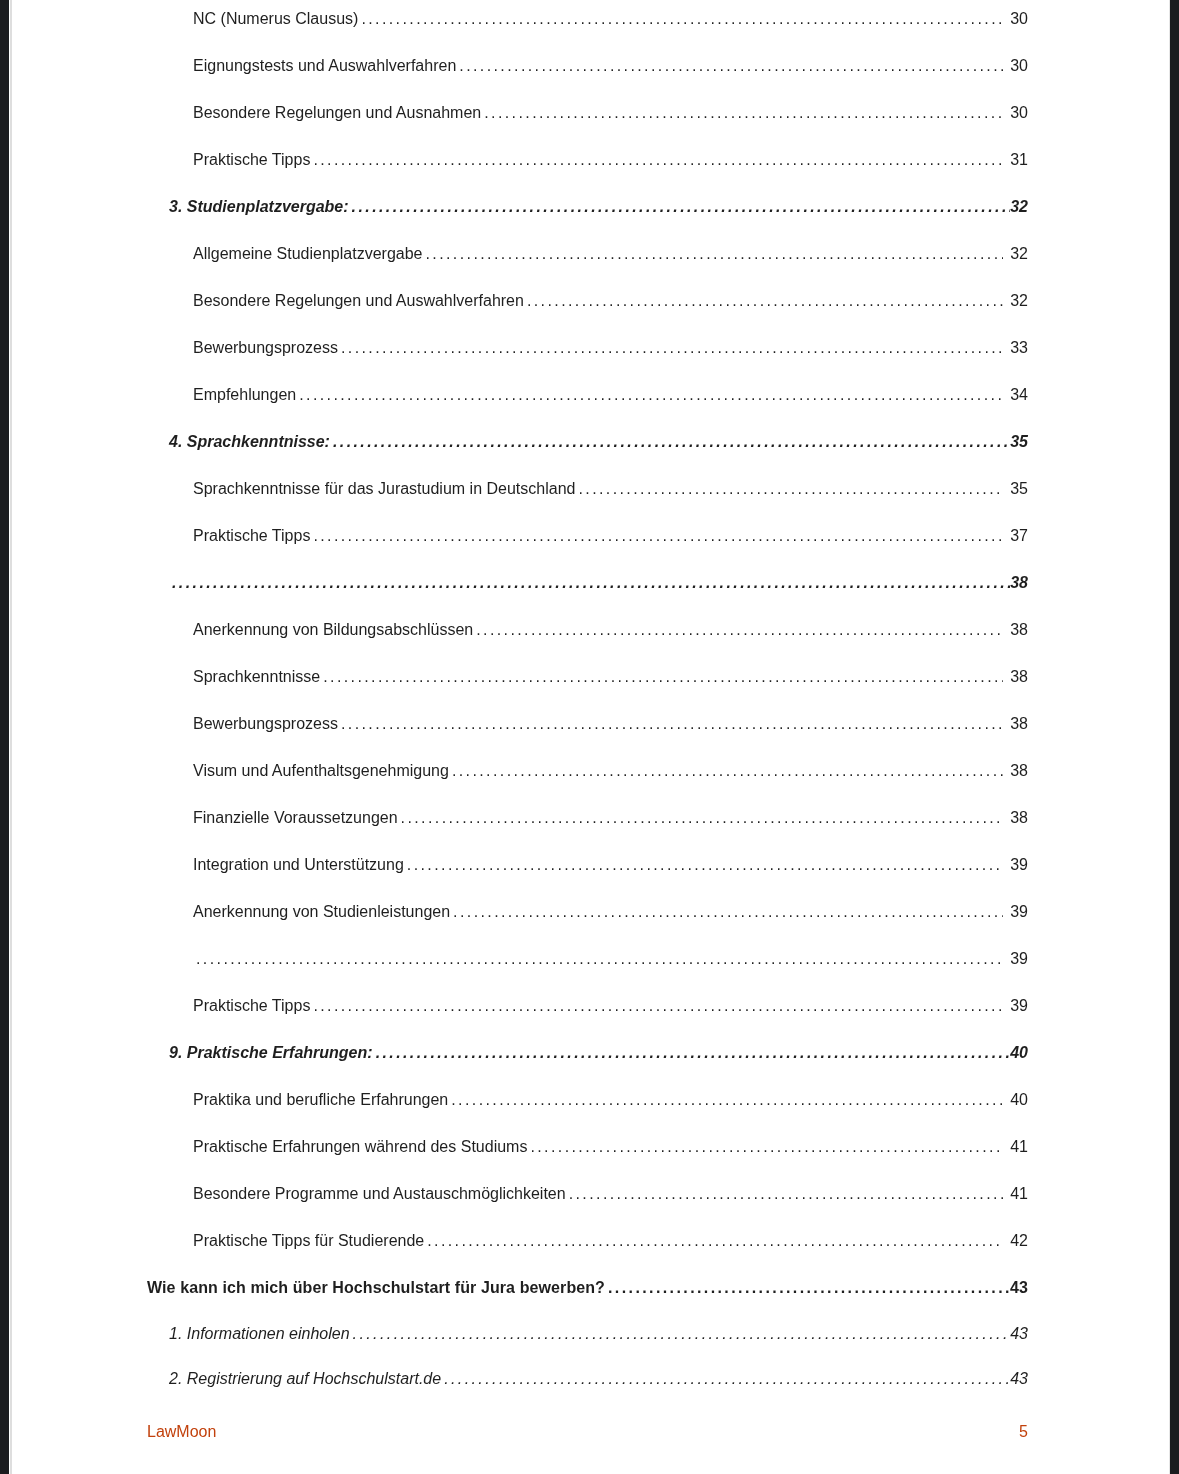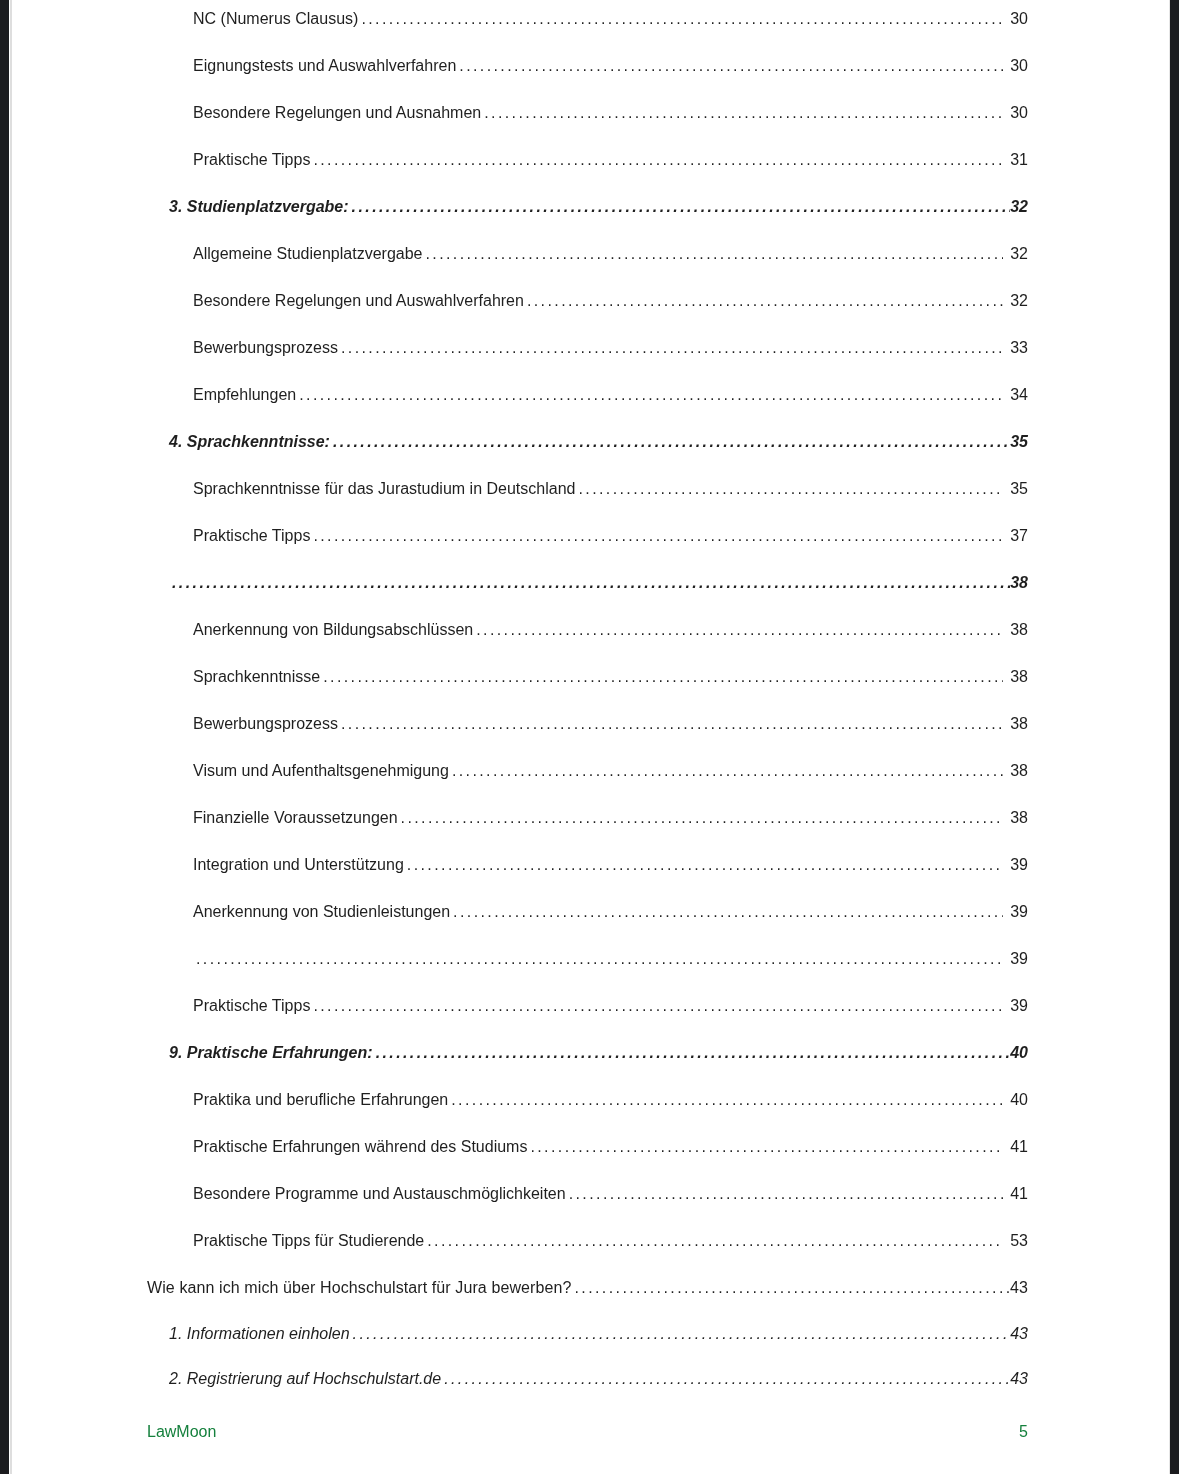--- a/index.html
+++ b/index.html
@@ -50,36 +50,36 @@
   .toc-row .leader::after {
     content: "..........................................................................................................................................................................................................................................";
     letter-spacing: 2.4px;
   }
   .toc-row .pg { flex: 0 0 auto; }
 
   
   .style-sub  { padding-left: 46px; font-weight: 400; }
   .style-sub .pg { margin-left: 7px; }
   .style-num  { padding-left: 22px; font-weight: 700; font-style: italic; align-items: flex-end; }
-  .style-h1   { padding-left: 0;    font-weight: 400; letter-spacing: 0.1px; }
+  .style-h1   { padding-left: 0;    font-weight: 700; letter-spacing: 0.1px; }
   .style-it   { padding-left: 22px; font-style: italic; height: 45px; line-height: 45px; }
 
   
   .footer {
     position: absolute;
     left: 147px;
     right: 151px;
     top: 1414px;
     height: 36px;
     line-height: 36px;
     font-size: 16px;
     display: flex;
     justify-content: space-between;
     align-items: baseline;
-    color: #15803d;
+    color: #c2410c;
   }
 </style>
 </head>
 <body>
 
 <div class="edge edge-l"></div>
 <div class="edge edge-r"></div>
 <div class="gline gl-l"></div>
 <div class="gline gl-r"></div>
 
@@ -208,21 +208,21 @@
       <span class="pg">41</span>
     </div>
     <div class="toc-row style-sub">
       <span class="t">Besondere Programme und Austauschmöglichkeiten</span>
       <span class="leader"></span>
       <span class="pg">41</span>
     </div>
     <div class="toc-row style-sub">
       <span class="t">Praktische Tipps für Studierende</span>
       <span class="leader"></span>
-      <span class="pg">53</span>
+      <span class="pg">42</span>
     </div>
     <div class="toc-row style-h1">
       <span class="t">Wie kann ich mich über Hochschulstart für Jura bewerben?</span>
       <span class="leader"></span>
       <span class="pg">43</span>
     </div>
     <div class="toc-row style-it">
       <span class="t">1. Informationen einholen</span>
       <span class="leader"></span>
       <span class="pg">43</span>

